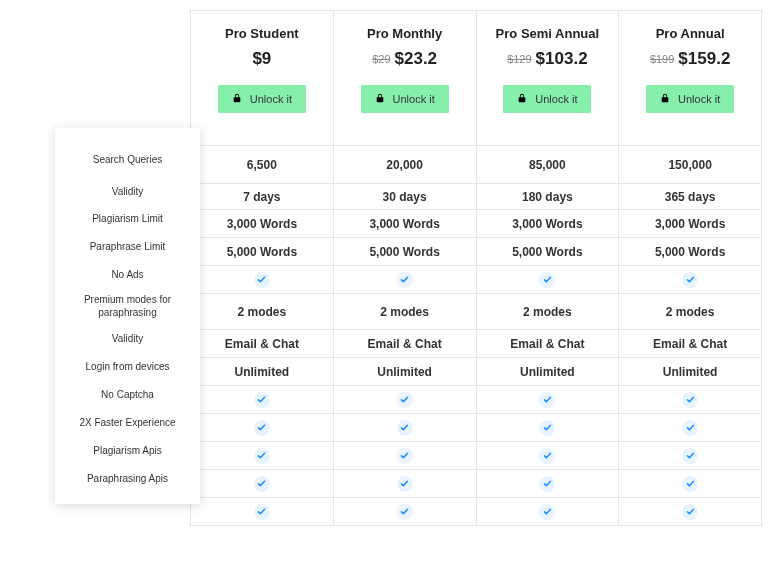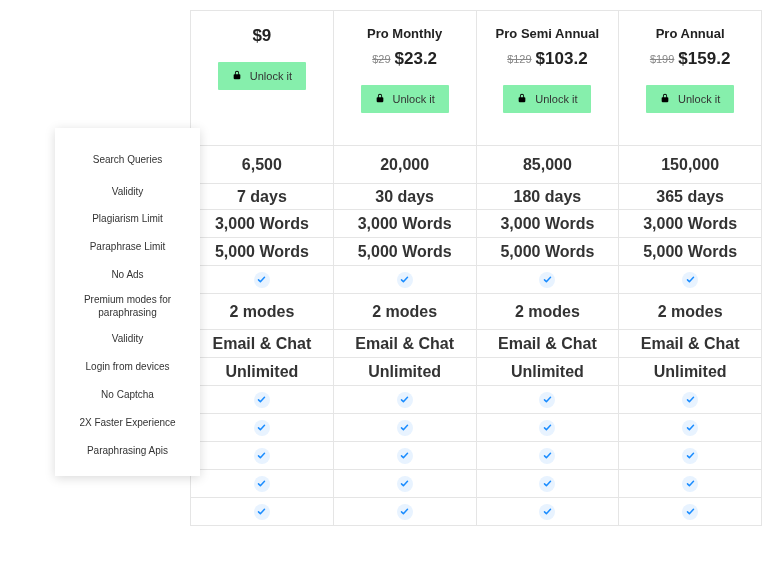--- a/index.html
+++ b/index.html
@@ -80,21 +80,21 @@
   }
   .lock-icon svg { display: block; }
   .body-row {
     display: flex;
   }
   .body-cell {
     width: 143px;
     border-left: 1px solid #e5e5e5;
     border-bottom: 1px solid #e5e5e5;
     text-align: center;
-    font-size: 16px;
+    font-size: 12px;
     color: #333;
     padding: 8px 4px;
     display: flex;
     align-items: center;
     justify-content: center;
     font-weight: 600;
   }
   .check {
     width: 16px;
     height: 16px;
@@ -126,21 +126,21 @@
   }
 </style>
 </head>
 <body>
 
 <div class="wrapper">
 
   <div class="grid">
     <div class="head-row" id="head-row">
         <div class="col">
-          <div class="head-cell"><div class="price-line">
+          <div class="head-cell"><div class="plan-name">Pro Student</div><div class="price-line">
               <span class="price">$9</span>
             </div><button class="unlock-btn">
               <span class="lock-icon">
                 <svg viewBox="0 0 24 24" fill="#000">
                   <path d="M12 2a5 5 0 0 0-5 5v3H6a2 2 0 0 0-2 2v8a2 2 0 0 0 2 2h12a2 2 0 0 0 2-2v-8a2 2 0 0 0-2-2h-1V7a5 5 0 0 0-5-5zm-3 5a3 3 0 1 1 6 0v3H9V7z"></path>
                 </svg>
               </span>
               <span>Unlock it</span>
             </button></div>
         </div>
@@ -414,16 +414,17 @@
       <div class="label-row" style="height: 38px;">Search Queries</div>
       <div class="label-row" style="height: 26px;">Validity</div>
       <div class="label-row" style="height: 28px;">Plagiarism Limit</div>
       <div class="label-row" style="height: 28px;">Paraphrase Limit</div>
       <div class="label-row" style="height: 28px;">No Ads</div>
       <div class="label-row" style="height: 36px;">Premium modes for paraphrasing</div>
       <div class="label-row" style="height: 28px;">Validity</div>
       <div class="label-row" style="height: 28px;">Login from devices</div>
       <div class="label-row" style="height: 28px;">No Captcha</div>
       <div class="label-row" style="height: 28px;">2X Faster Experience</div>
+      <div class="label-row" style="height: 28px;">Plagiarism Apis</div>
       <div class="label-row" style="height: 28px; text-align: center;">Paraphrasing Apis</div>
     </div>
 
 </div>
 
 </body></html>

